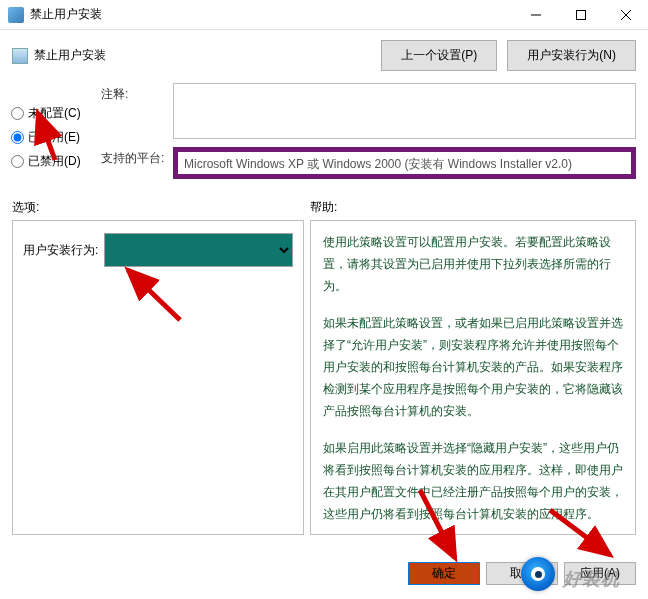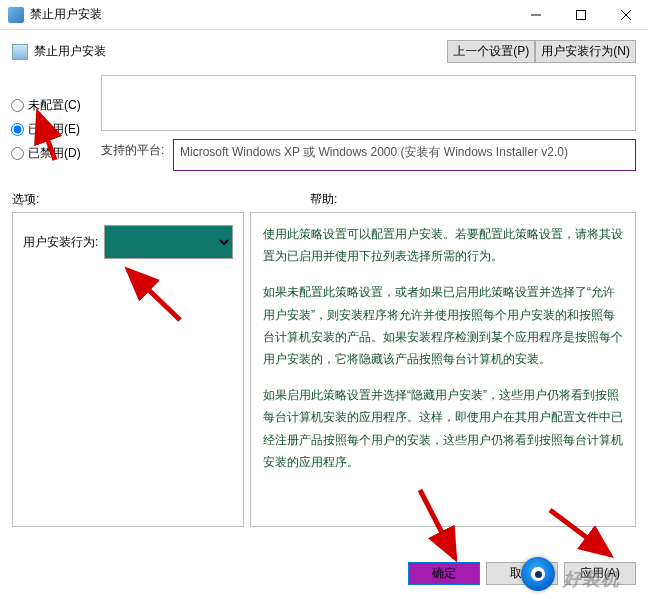--- a/index.html
+++ b/index.html
@@ -40,26 +40,26 @@
     padding: 10px 12px 6px 12px;
   }
   .header-row .policy-icon {
     width: 16px; height: 16px;
     background: linear-gradient(#cde4f5,#8bb8dd);
     border: 1px solid #7aa;
     margin-right: 6px;
   }
   .header-row .policy-title { flex: 1; font-size: 12px; }
   .nav-btn {
-    height: 23px;
-    padding: 0 5px;
+    height: 31px;
+    padding: 0 19px;
     font-size: 12px;
     background: #e1e1e1;
     border: 1px solid #adadad;
-    margin-left: 0;
+    margin-left: 10px;
     cursor: pointer;
   }
 
   .config-area {
     display: flex;
     padding: 6px 12px 8px 11px;
     align-items: center;
   }
   .radio-col {
     width: 90px;
@@ -81,21 +81,21 @@
   }
   .comment-box {
     flex: 1;
     height: 56px;
     border: 1px solid #c0c0c0;
     background: #fff;
   }
   .platform-box {
     flex: 1;
     height: 32px;
-    border: 1px solid #701a75;
+    border: 5px solid #701a75;
     padding: 4px 6px;
     background: #fff;
     color: #555;
   }
 
   .mid-labels {
     display: flex;
     padding: 4px 12px 4px 12px;
   }
   .mid-labels .opt-label { width: 298px; }
@@ -105,21 +105,21 @@
     display: flex;
     padding: 0 12px;
     gap: 6px;
   }
   .panel {
     border: 1px solid #c0c0c0;
     height: 315px;
     overflow: hidden;
   }
   .panel-left {
-    width: 232px;
+    width: 292px;
     padding: 12px 10px;
   }
   .panel-right {
     flex: 1;
     padding: 10px 12px;
     line-height: 1.85;
     color: #14532d;
     font-size: 12px;
   }
   .panel-right p { margin-bottom: 14px; }
@@ -141,21 +141,21 @@
     gap: 6px;
   }
   .btn {
     width: 72px;
     height: 23px;
     font-size: 12px;
     background: #e1e1e1;
     border: 1px solid #adadad;
     cursor: pointer;
   }
-  .btn.primary { border-color: #0078d7; background:#a21caf; }
+  .btn.primary { border-color: #0078d7; background:#c2410c; }
 
   
   .arrow {
     position: absolute;
     pointer-events: none;
   }
   .arrow svg { overflow: visible; }
 
   
   .logo-overlay {
@@ -230,20 +230,21 @@
       <input type="radio" name="state" checked="" style="">
       <span>已启用(E)</span>
     </label>
     <label class="radio-item">
       <input type="radio" name="state" style="">
       <span>已禁用(D)</span>
     </label>
   </div>
   <div class="right-col">
     <div class="field-row">
+      <div class="field-label">注释:</div>
       <div class="comment-box"></div>
     </div>
     <div class="field-row">
       <div class="field-label">支持的平台:</div>
       <div class="platform-box">
         <span>Microsoft Windows XP 或 Windows 2000 (安装有 Windows Installer v2.0)</span>
       </div>
     </div>
   </div>
 </div>

